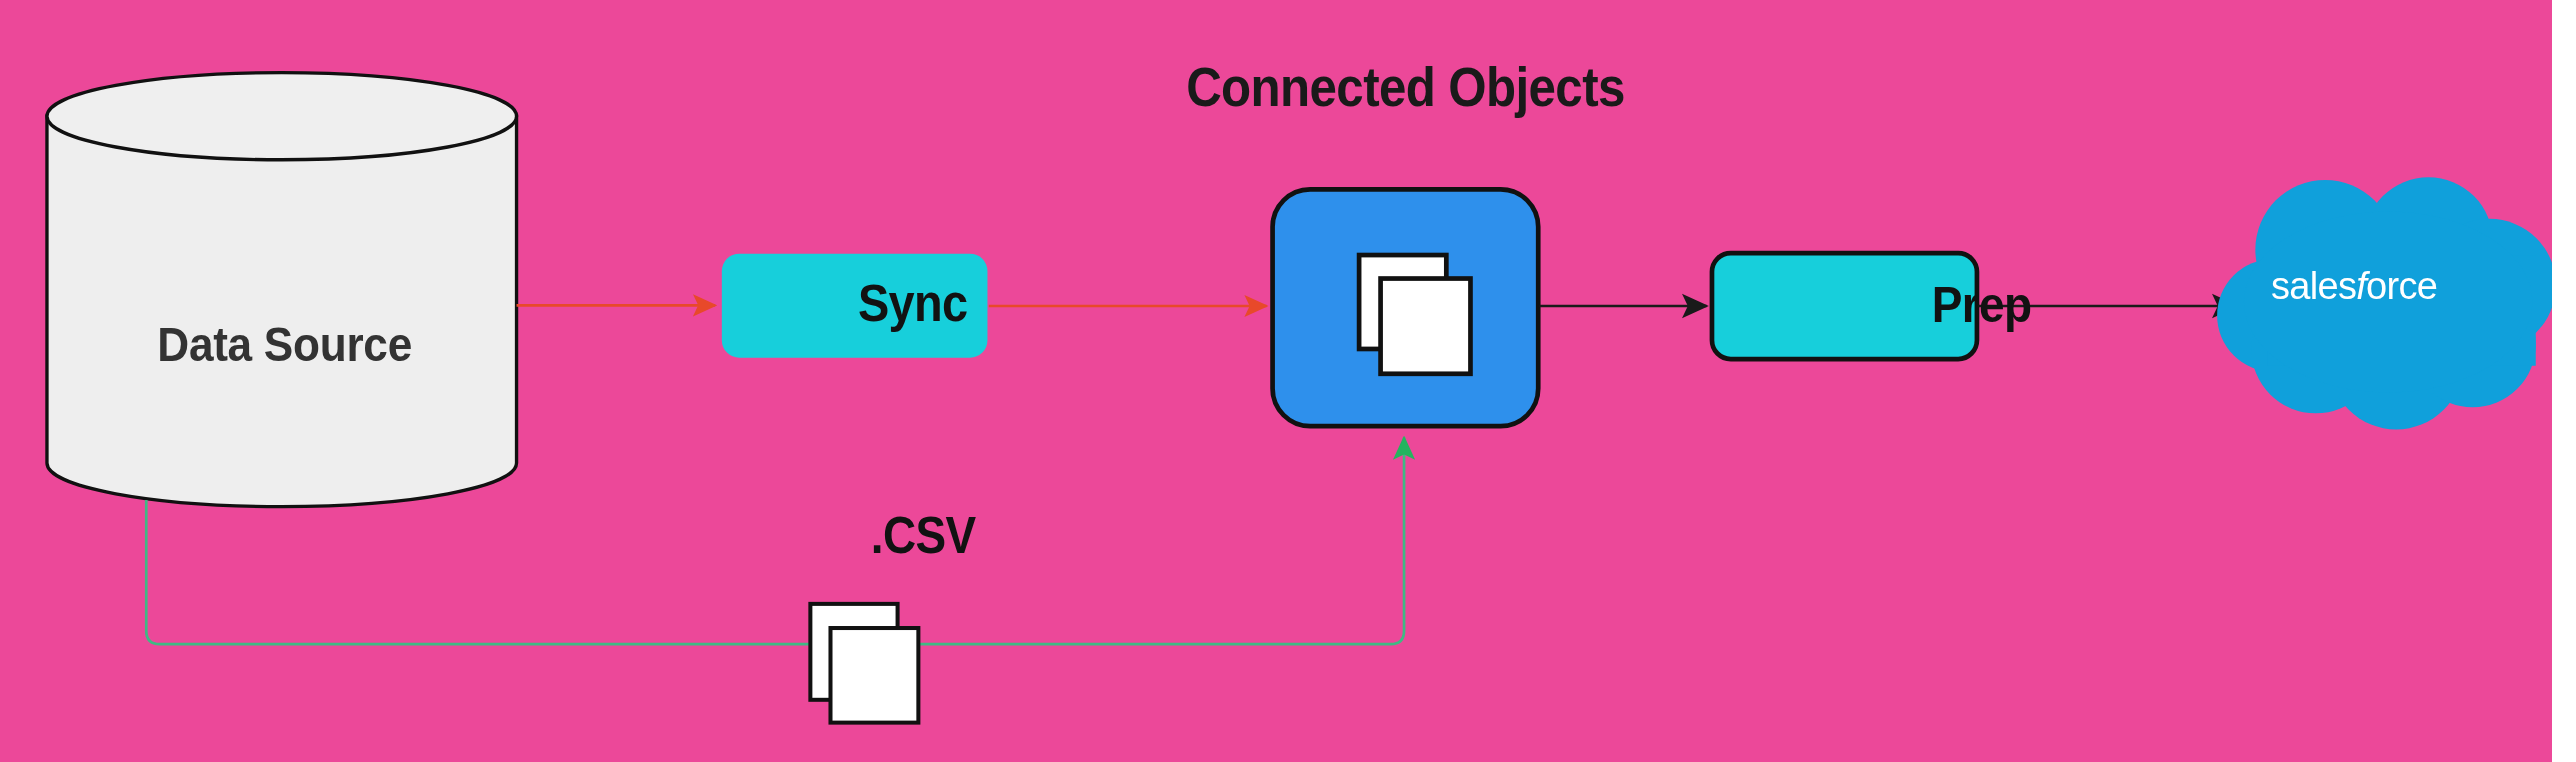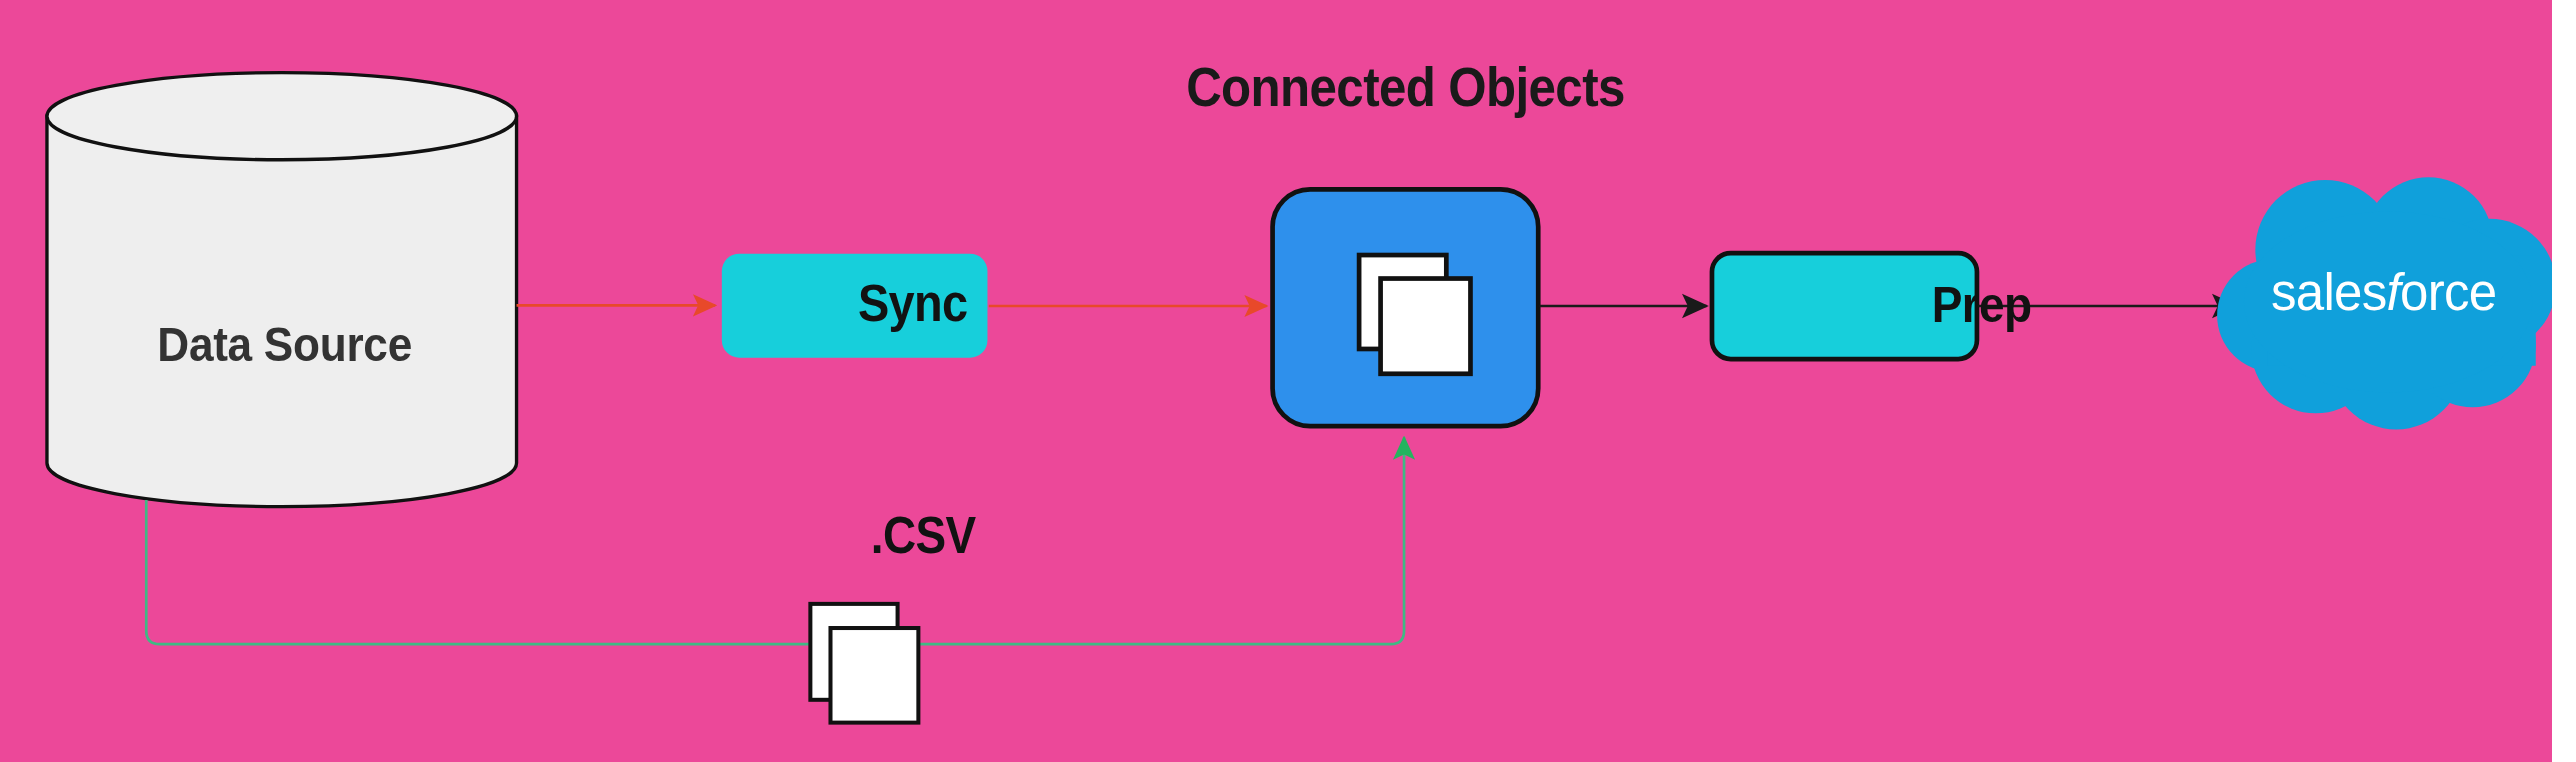--- a/index.html
+++ b/index.html
@@ -91,21 +91,21 @@
     transform: scaleX(0.9);
     transform-origin: 852px 0;
   }
   #salesforce-wordmark {
     position: absolute;
     left: 2271px;
     top: 267px;
     width: 268px;
     font-family: "Liberation Sans", sans-serif;
     font-weight: normal;
-    font-size: 51px;
+    font-size: 38px;
     letter-spacing: -0.7px;
     color: #ffffff;
     line-height: 1;
     white-space: nowrap;
   }
   #salesforce-wordmark .sf-italic {
     font-style: italic;
   }
 </style>
 </head>

